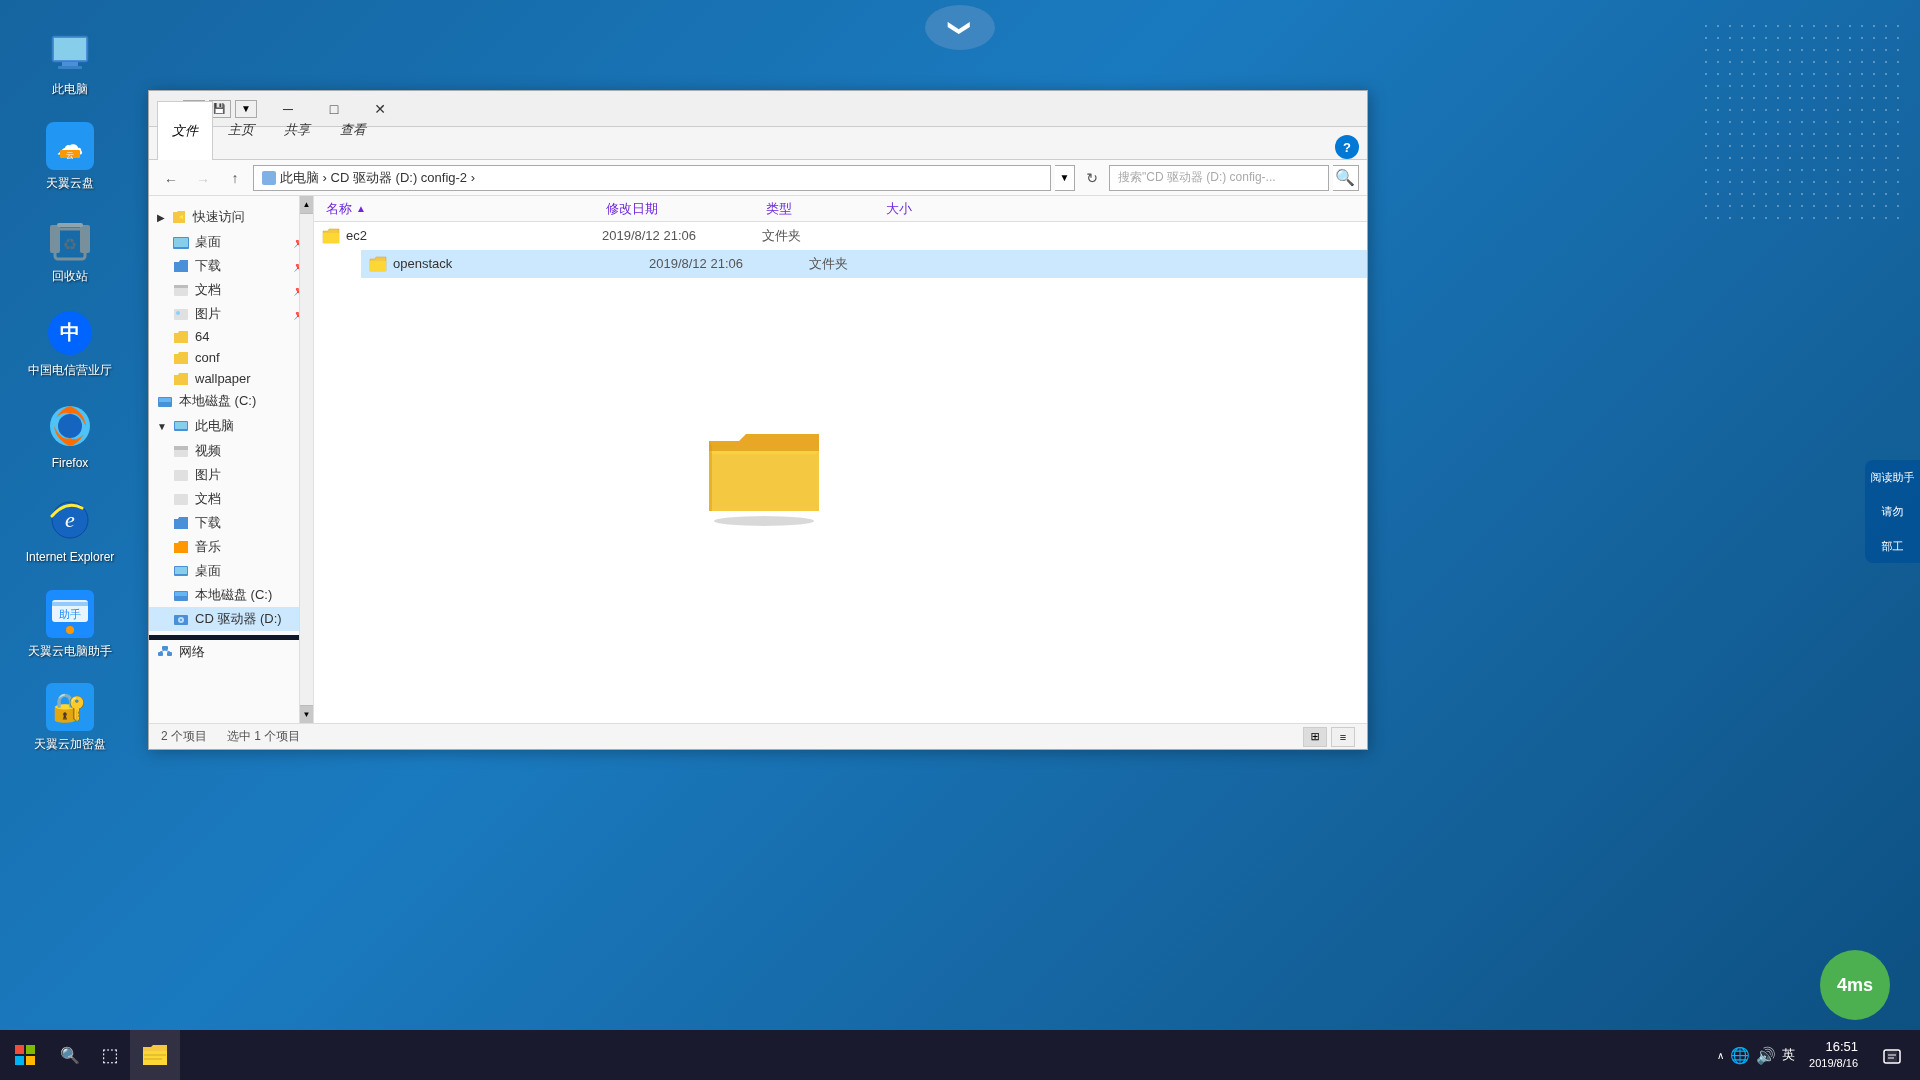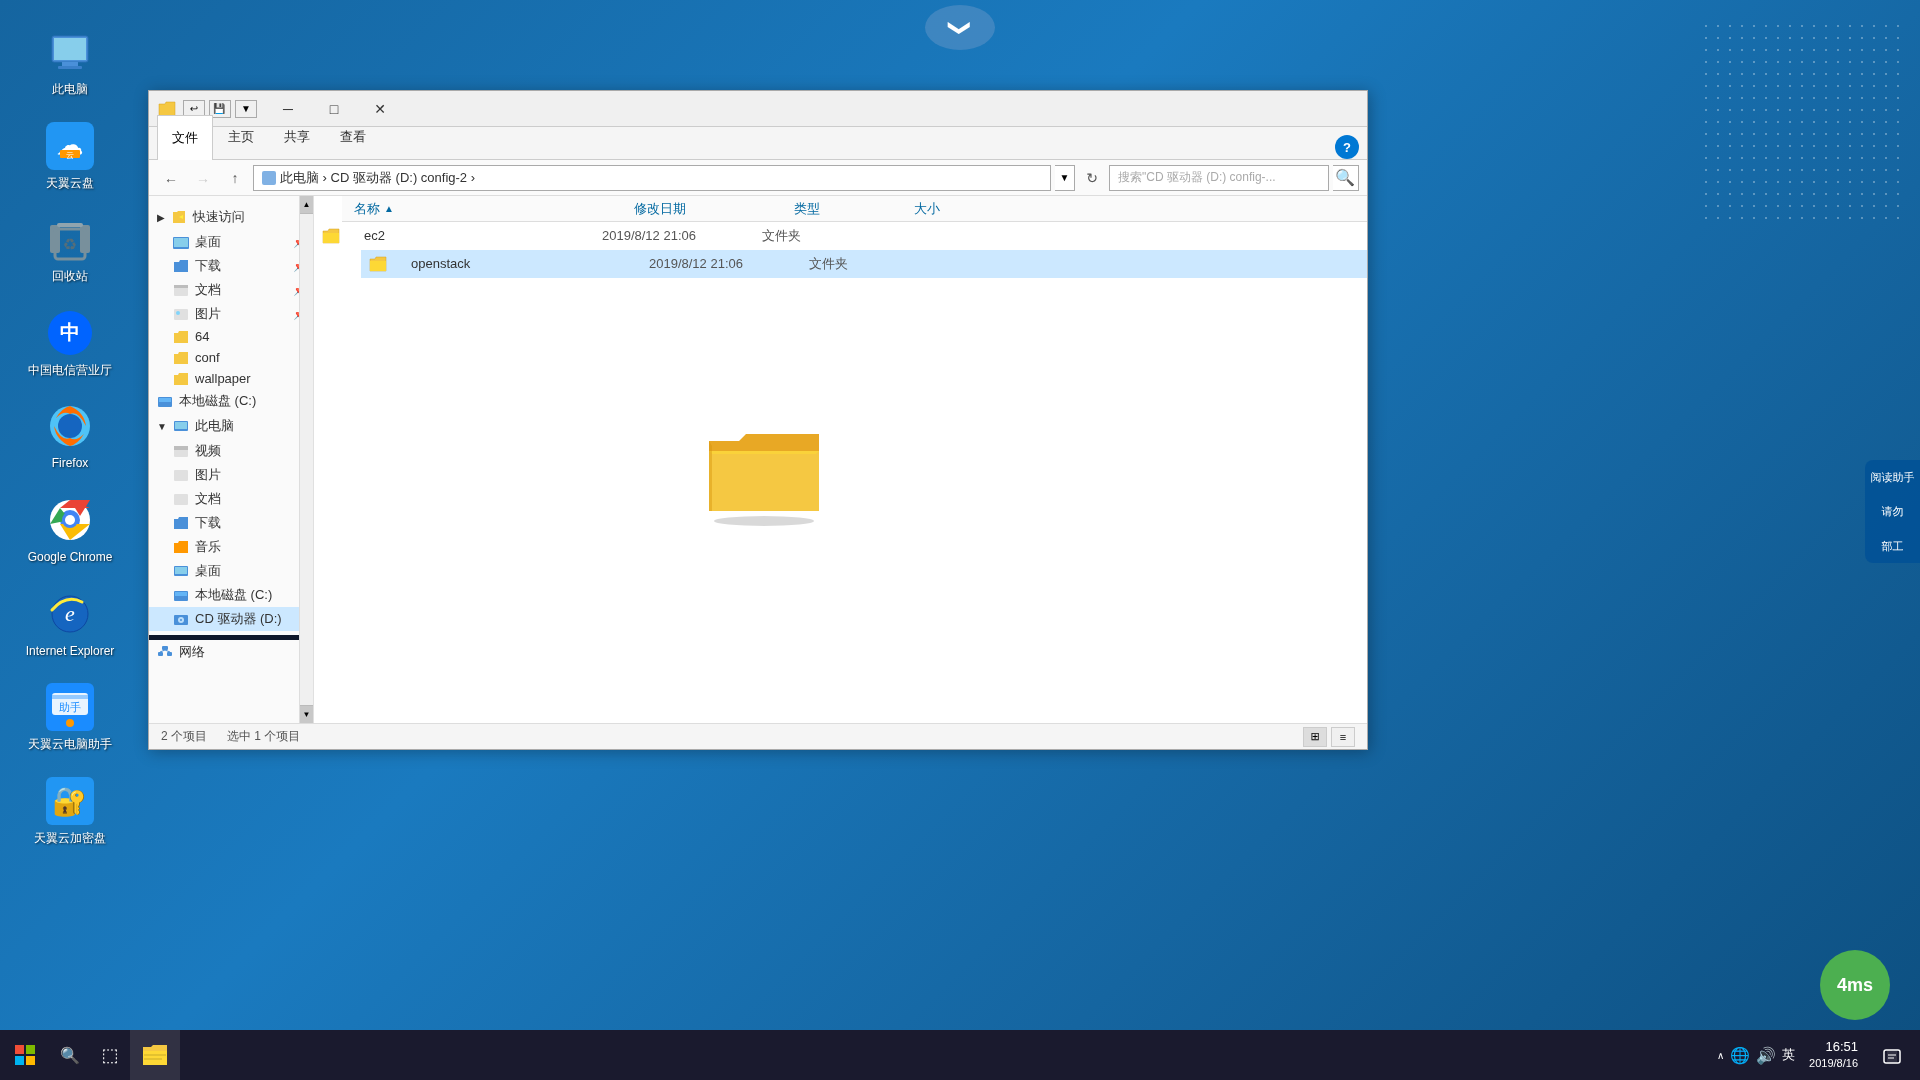--- a/index.html
+++ b/index.html
@@ -296,27 +296,28 @@
     }
 
     .ribbon-tabs {
       display: flex;
       padding: 0 8px;
       height: 32px;
       align-items: flex-end;
     }
 
     .ribbon-tab {
-      padding: 13px 14px;
+      padding: 20px 14px;
       font-size: 13px;
       cursor: pointer;
       border: 1px solid transparent;
       border-bottom: none;
       color: #333;
       background: transparent;
+      font-style: italic;
     }
 
     .ribbon-tab.active {
       background: white;
       border-color: #ccc;
       color: #000;
       margin-bottom: -1px;
     }
 
     
@@ -464,22 +465,21 @@
 
     
     .column-headers {
       display: flex;
       align-items: center;
       height: 26px;
       border-bottom: 1px solid #ddd;
       background: #fafafa;
       padding: 0 8px;
       font-size: 13px;
-      color: #0369a1;
-      margin-left: 28px;
+      color: #6d28d9;
     }
 
     .col-header {
       cursor: pointer;
       display: flex;
       align-items: center;
       gap: 4px;
       padding: 2px 4px;
     }
 
@@ -498,21 +498,21 @@
       color: #333;
       cursor: pointer;
       border-bottom: 1px solid transparent;
     }
     .file-row.selected { background: #cce8ff; margin-left: 47px; }
 
     .file-row .file-name {
       width: 280px;
       display: flex;
       align-items: center;
-      gap: 24px;
+      gap: 6px;
     }
 
     .file-row .file-date { width: 160px; color: #555; }
     .file-row .file-type { width: 120px; color: #555; }
     .file-row .file-size { width: 100px; color: #555; }
 
     
     .status-bar {
       height: 26px;
       background: #f5f5f5;
@@ -612,36 +612,20 @@
       <svg width="48" height="48" viewBox="0 0 48 48">
         <circle cx="24" cy="24" r="20" fill="#4fc3f7"></circle>
         <circle cx="24" cy="24" r="12" fill="#1565c0"></circle>
         <path d="M24,4 Q38,10 40,24 Q32,8 24,12 Q18,8 10,16 Q16,6 24,4Z" fill="#ff6d00"></path>
         <path d="M24,44 Q10,38 8,24 Q16,40 24,36 Q30,40 38,32 Q32,42 24,44Z" fill="#ff6d00"></path>
       </svg>
     </div>
     <span class="icon-label">Firefox</span>
   </div>
 
-  <div class="desktop-icon">
-    <div class="icon-img">
-      <svg width="48" height="48" viewBox="0 0 48 48">
-        <circle cx="24" cy="24" r="20" fill="#fff"></circle>
-        <circle cx="24" cy="24" r="10" fill="#4285F4"></circle>
-        <path d="M24,4 L44,4 L34,20 Z" fill="#EA4335"></path>
-        <path d="M44,4 L34,20 L24,24 L44,28 Z" fill="none"></path>
-        <path d="M4,28 L14,12 L24,24 L4,28Z" fill="#34A853"></path>
-        <path d="M44,28 L24,44 L14,28 Z" fill="#FBBC05"></path>
-        <path d="M14,12 L44,12 L24,4Z" fill="#EA4335"></path>
-        <circle cx="24" cy="24" r="8" fill="#4285F4"></circle>
-        <circle cx="24" cy="24" r="5" fill="white"></circle>
-      </svg>
-    </div>
-    <span class="icon-label">Google Chrome</span>
-  </div>
 
   <div class="desktop-icon">
     <div class="icon-img">
       <svg width="48" height="48" viewBox="0 0 48 48">
         <circle cx="24" cy="24" r="18" fill="#1565c0" stroke="#0d47a1" stroke-width="1"></circle>
         <text x="24" y="31" text-anchor="middle" fill="white" font-size="22" font-style="italic" font-family="serif">e</text>
         <path d="M6,20 Q20,4 36,12" fill="none" stroke="#ffeb3b" stroke-width="3" stroke-linecap="round"></path>
       </svg>
     </div>
     <span class="icon-label">Internet Explorer</span>

